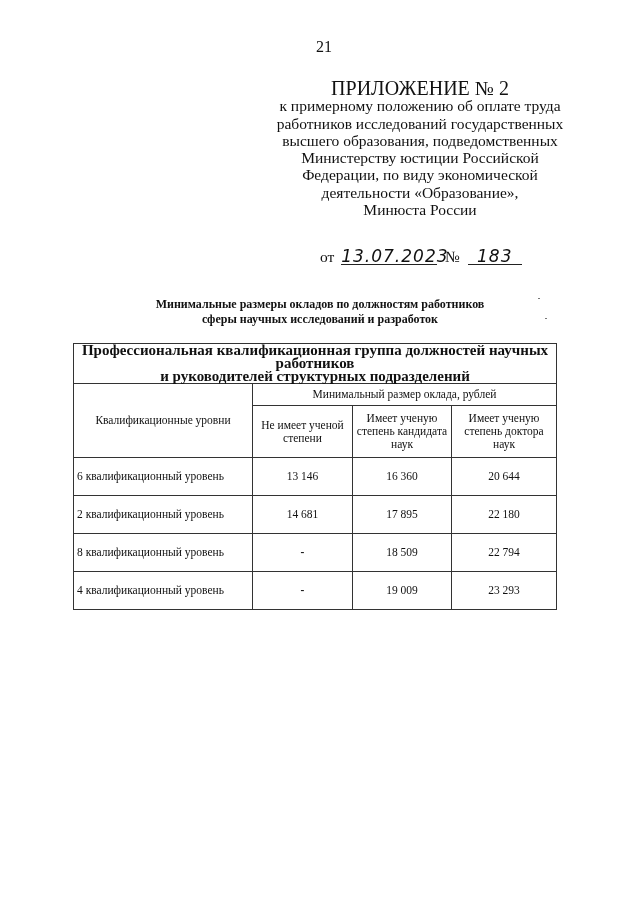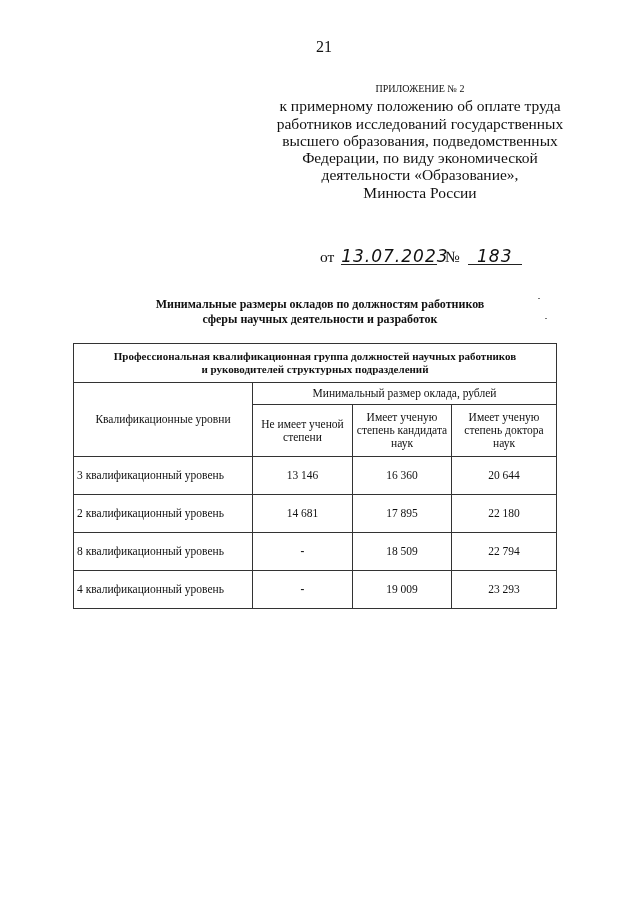--- a/index.html
+++ b/index.html
@@ -2,34 +2,34 @@
 <html><head>
 <meta charset="utf-8">
 <style>
   html, body { margin: 0; padding: 0; background: #ffffff; }
   body { width: 640px; height: 905px; position: relative; overflow: hidden;
          font-family: "Liberation Serif", "DejaVu Serif", serif; color: #111; }
   .page-number { position: absolute; top: 38px; left: 4px; width: 640px; text-align: center;
                  font-size: 16px; }
   .appendix { position: absolute; top: 80px; left: 265px; width: 310px; text-align: center;
               font-size: 15.5px; line-height: 17.3px; }
-  .appendix .title { font-size: 10px; }
+  .appendix .title { font-size: 20px; }
   .order-line { position: absolute; top: 248px; left: 320px; font-size: 15.5px; white-space: nowrap; }
   .hand { font-family: "DejaVu Sans", sans-serif; font-style: italic; font-size: 17px;
           display: inline-block; border-bottom: 1px solid #222; text-align: center; line-height: 16px;
           letter-spacing: 1px; }
   .hand.date { width: 96px; margin: 0 4px 0 3px; }
   .hand.num { width: 54px; margin-left: 4px; }
   .heading { position: absolute; top: 297px; left: 100px; width: 440px; text-align: center;
              font-weight: bold; font-size: 12px; line-height: 15px; }
   table.salary { position: absolute; top: 343px; left: 73px; border-collapse: collapse;
                  font-size: 11.5px; }
   table.salary td { border: 1.3px solid #333; padding: 0 3px; text-align: center; vertical-align: middle;
                     line-height: 13px; }
-  .group-head { font-weight: bold; height: 38px; font-size: 11px; }
+  .group-head { font-weight: bold; height: 38px; font-size: 15px; }
   .col-label { width: 172px; }
   .col-a { width: 93px; }
   .col-b { width: 92px; }
   .col-c { width: 98px; }
   .min-head { height: 21px; margin-top: 8px; }
   .sub-head { height: 51px; }
   .row td { height: 37px; }
   .row td.level { text-align: left; padding-left: 3px; }
   .dash { font-weight: bold; }
   .speck { position: absolute; width: 2px; height: 1px; background: #777; }
@@ -37,35 +37,36 @@
 </head>
 <body>
 
 <div class="page-number">21</div>
 
 <div class="appendix">
   <div class="title">ПРИЛОЖЕНИЕ № 2</div>
   <div>к примерному положению об оплате труда</div>
   <div>работников исследований государственных</div>
   <div>высшего образования, подведомственных</div>
+  <div>Министерству юстиции Российской</div>
   <div>Федерации, по виду экономической</div>
   <div>деятельности «Образование»,</div>
   <div>Минюста России</div>
 </div>
 
 <div class="order-line">
   <span>от</span>
   <span class="hand date">13.07.2023</span>
   <span>№</span>
   <span class="hand num">183</span>
 </div>
 
 <div class="heading">
   <div>Минимальные размеры окладов по должностям работников</div>
-  <div>сферы научных деятельности и разработок</div>
+  <div>сферы научных исследований и разработок</div>
 </div>
 
 <div class="speck" style="top:298px; left:538px;"></div>
 <div class="speck" style="top:318px; left:545px;"></div>
 
 <table class="salary">
   <tbody>
       <tr>
     <td class="group-head" colspan="4">
       <div>Профессиональная квалификационная группа должностей научных работников</div>
@@ -75,21 +76,21 @@
   <tr>
     <td class="col-label" rowspan="2">Квалификационные уровни</td>
     <td class="min-head" colspan="3">Минимальный размер оклада, рублей</td>
   </tr>
   <tr>
     <td class="sub-head col-a">Не имеет ученой степени</td>
     <td class="sub-head col-b">Имеет ученую степень кандидата наук</td>
     <td class="sub-head col-c">Имеет ученую степень доктора наук</td>
   </tr>
   <tr class="row">
-    <td class="level">3 квалификационный уровень</td>
+    <td class="level">6 квалификационный уровень</td>
     <td>13 146</td>
     <td>16 360</td>
     <td>20 644</td>
   </tr>
   <tr class="row">
     <td class="level">2 квалификационный уровень</td>
     <td>14 681</td>
     <td>17 895</td>
     <td>22 180</td>
   </tr>

